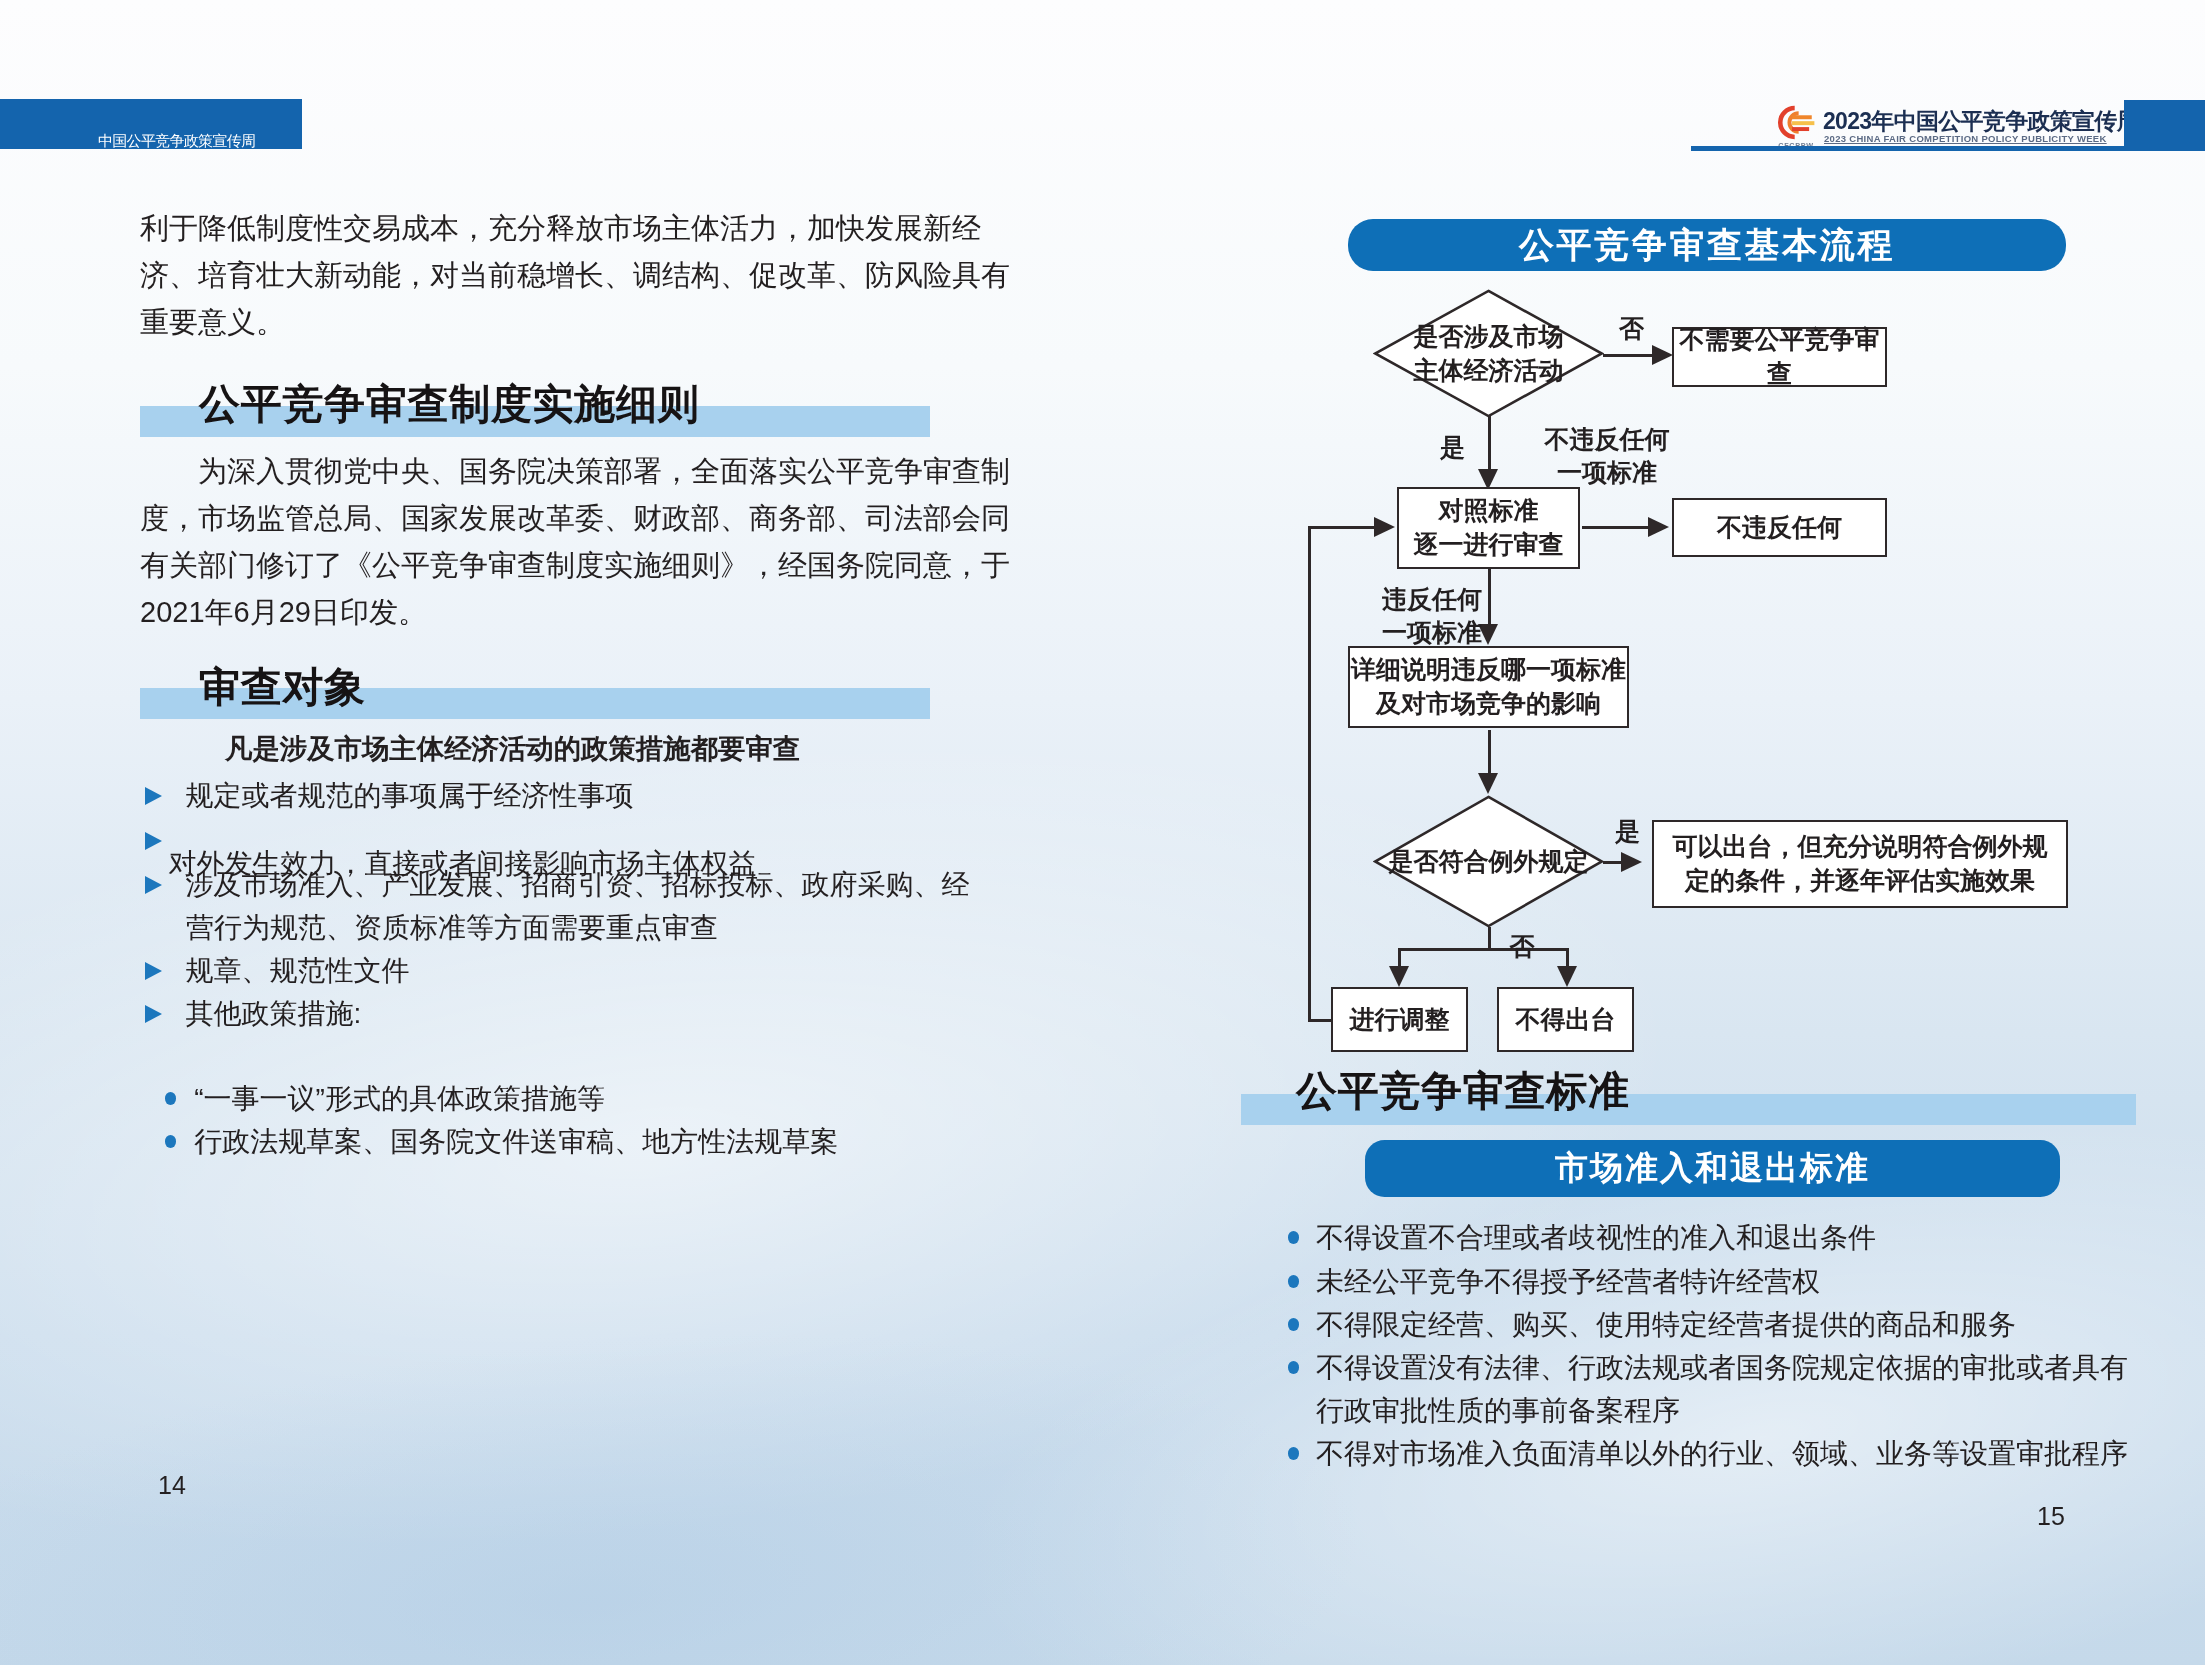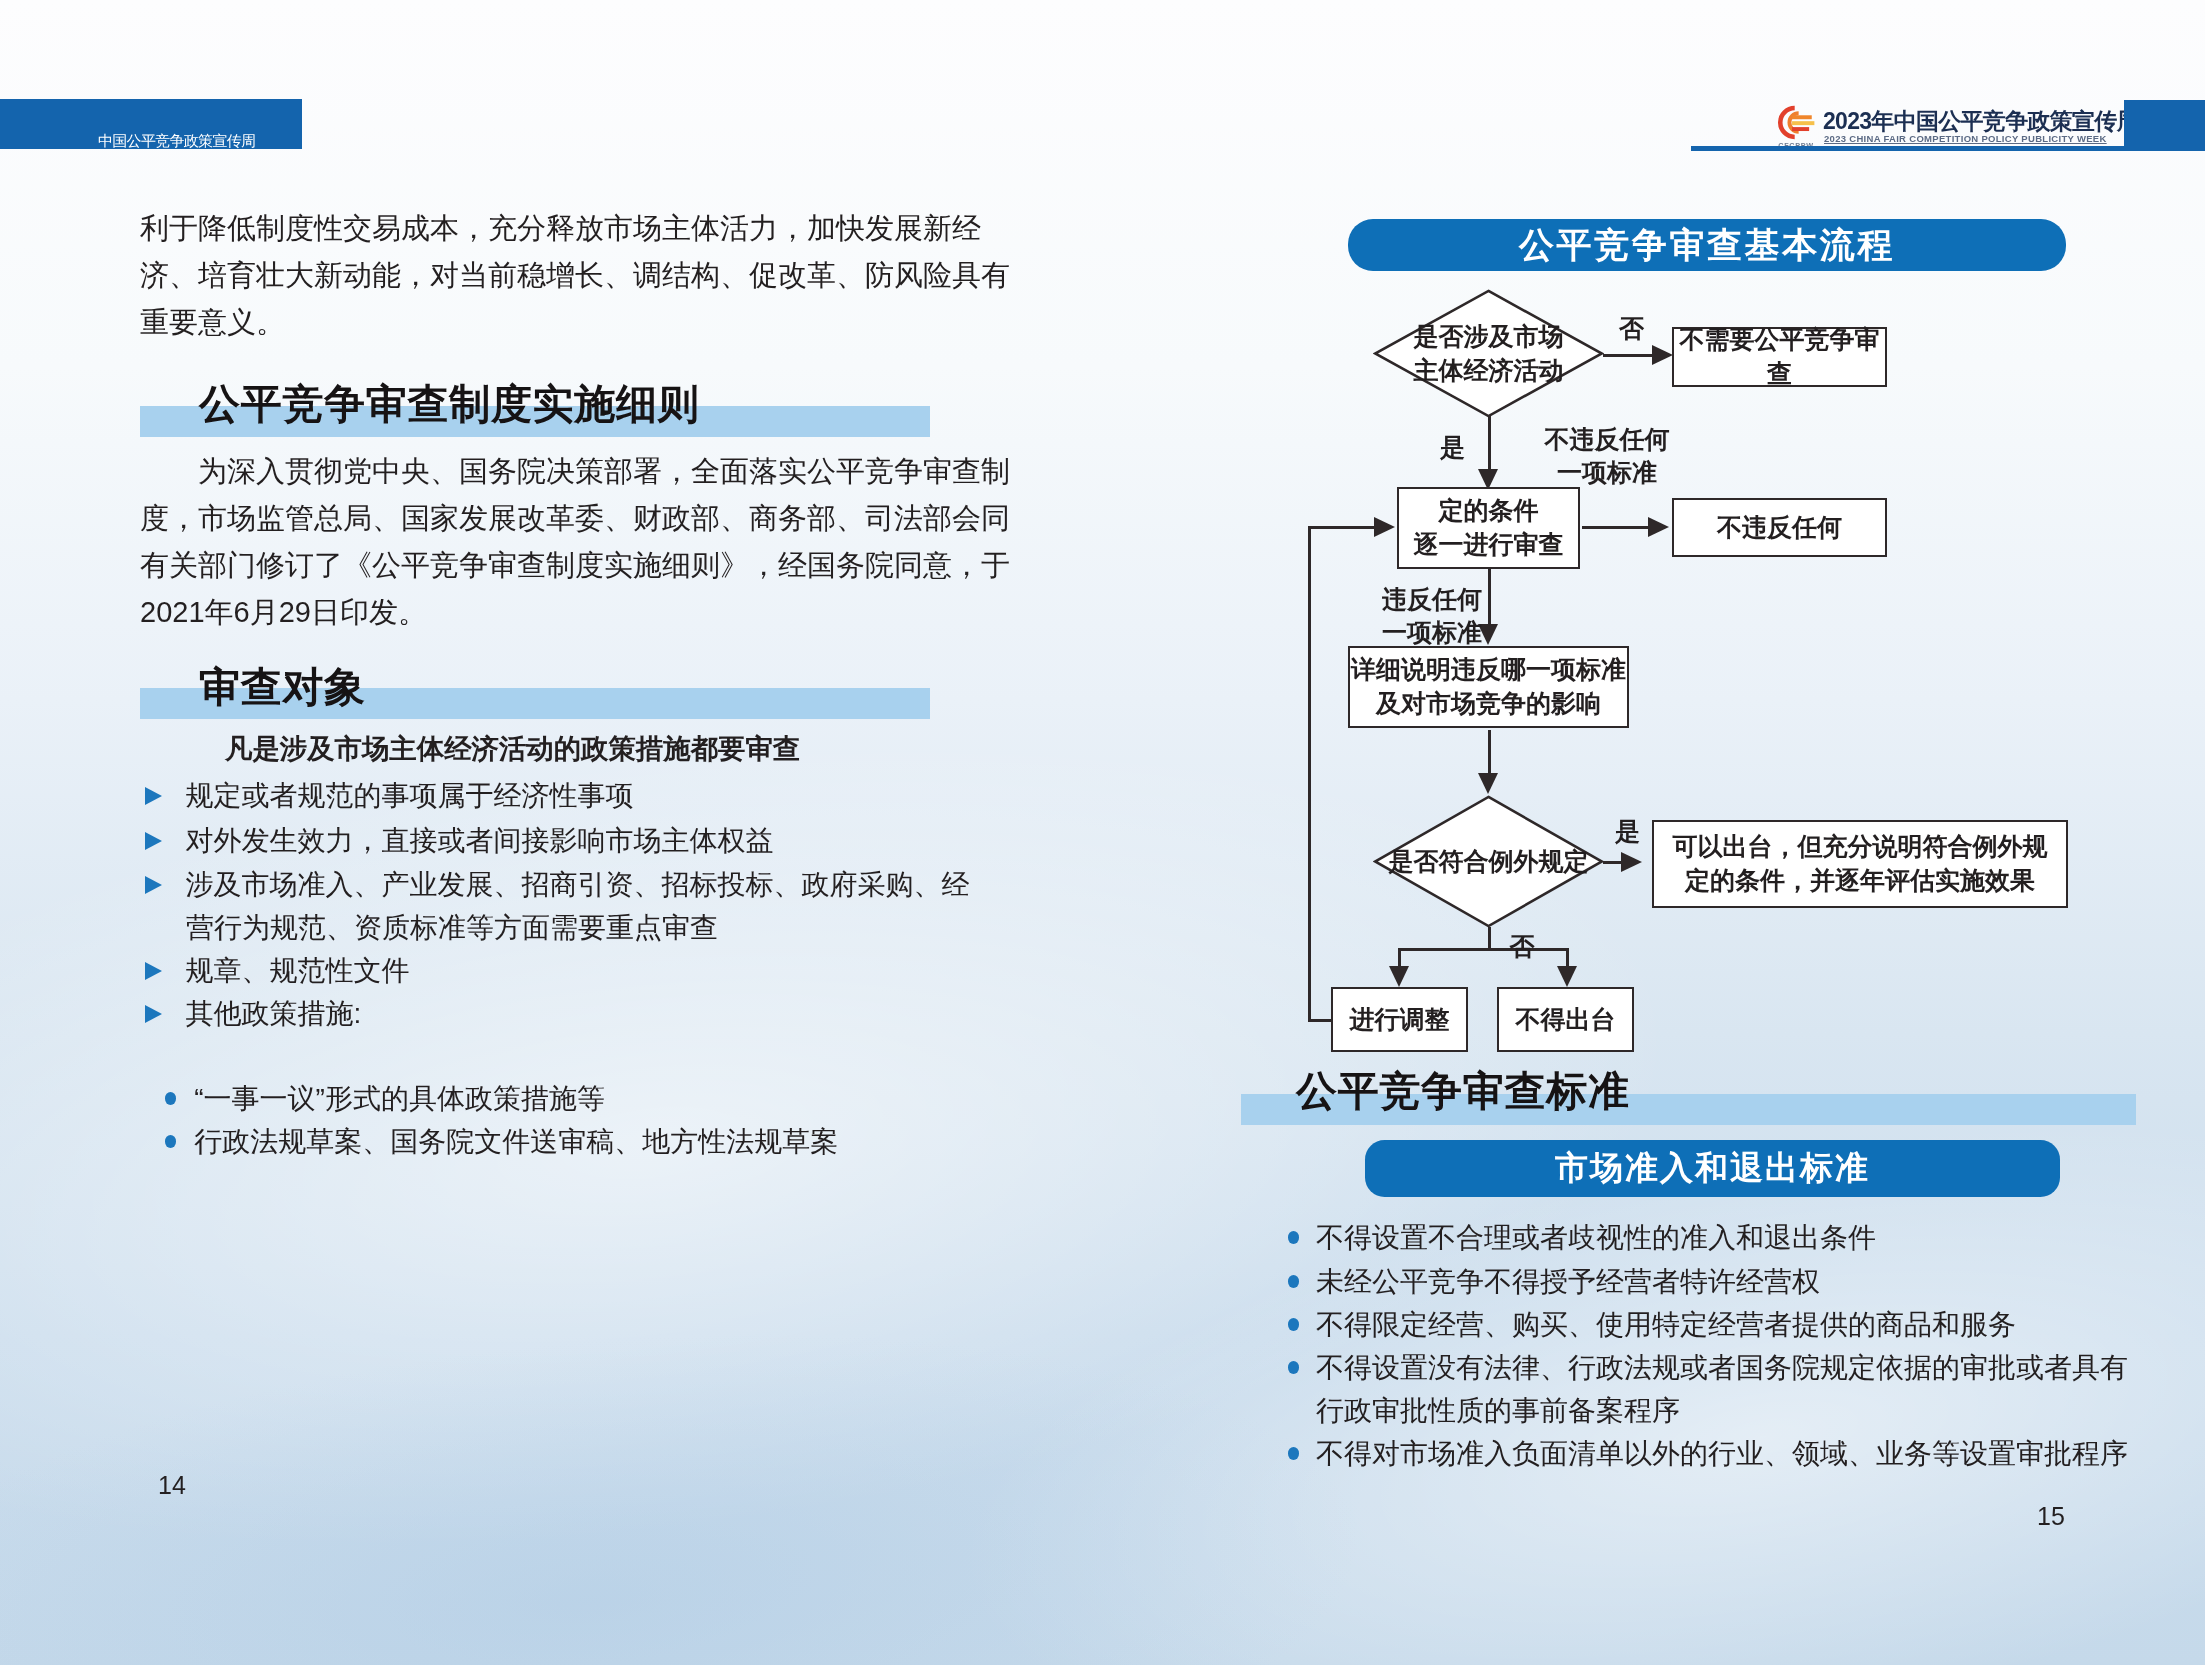--- a/index.html
+++ b/index.html
@@ -93,21 +93,21 @@
 
   <div class="band" style="left:140px;top:688px;width:790px;"></div>
   <div class="bigtitle" style="left:199px;top:660px;">审查对象</div>
 
   <div class="pline bold" style="left:225px;top:735px;font-size:27.4px;">凡是涉及市场主体经济活动的政策措施都要审查</div>
 
   <div class="b-row" style="left:145px;top:782px;">
     <span class="tri" style="margin-top:4.6px;"></span>
     <span class="btxt" style="margin-left:23.5px;">规定或者规范的事项属于经济性事项</span>
   </div>
-  <div class="b-row" style="left:145px;top:827px;">
+  <div class="b-row" style="left:145px;top:827px;flex-direction:column;">
     <span class="tri" style="margin-top:4.6px;"></span>
     <span class="btxt" style="margin-left:23.5px;">对外发生效力，直接或者间接影响市场主体权益</span>
   </div>
   <div class="b-row" style="left:145px;top:871px;">
     <span class="tri" style="margin-top:4.6px;"></span>
     <span class="btxt" style="margin-left:23.5px;">涉及市场准入、产业发展、招商引资、招标投标、政府采购、经</span>
   </div>
   <div class="pline" style="left:186px;top:914px;font-size:28px;">营行为规范、资质标准等方面需要重点审查</div>
   <div class="b-row" style="left:145px;top:957px;">
     <span class="tri" style="margin-top:4.6px;"></span>
@@ -148,21 +148,21 @@
 
   <div class="flabel" style="left:1433px;top:431px;width:39px;">是</div>
   <div class="flabel" style="left:1535px;top:423px;width:144px;">
     <div>不违反任何</div>
     <div>一项标准</div>
   </div>
   <div class="vline" style="left:1488px;top:416px;height:56px;"></div>
   <div class="ah-d" style="left:1478px;top:469px;"></div>
 
   <div class="fbox" style="left:1397px;top:487px;width:183px;height:82px;">
-    <div>定的条件</div>
+    <div>对照标准</div>
     <div>逐一进行审查</div>
   </div>
 
   <div class="hline" style="left:1582px;top:526px;width:67px;"></div>
   <div class="ah-r" style="left:1648px;top:517px;"></div>
   <div class="fbox" style="left:1672px;top:498px;width:215px;height:59px;">
     <div>不违反任何</div>
   </div>
 
   <div class="flabel" style="left:1362px;top:583px;width:140px;">

